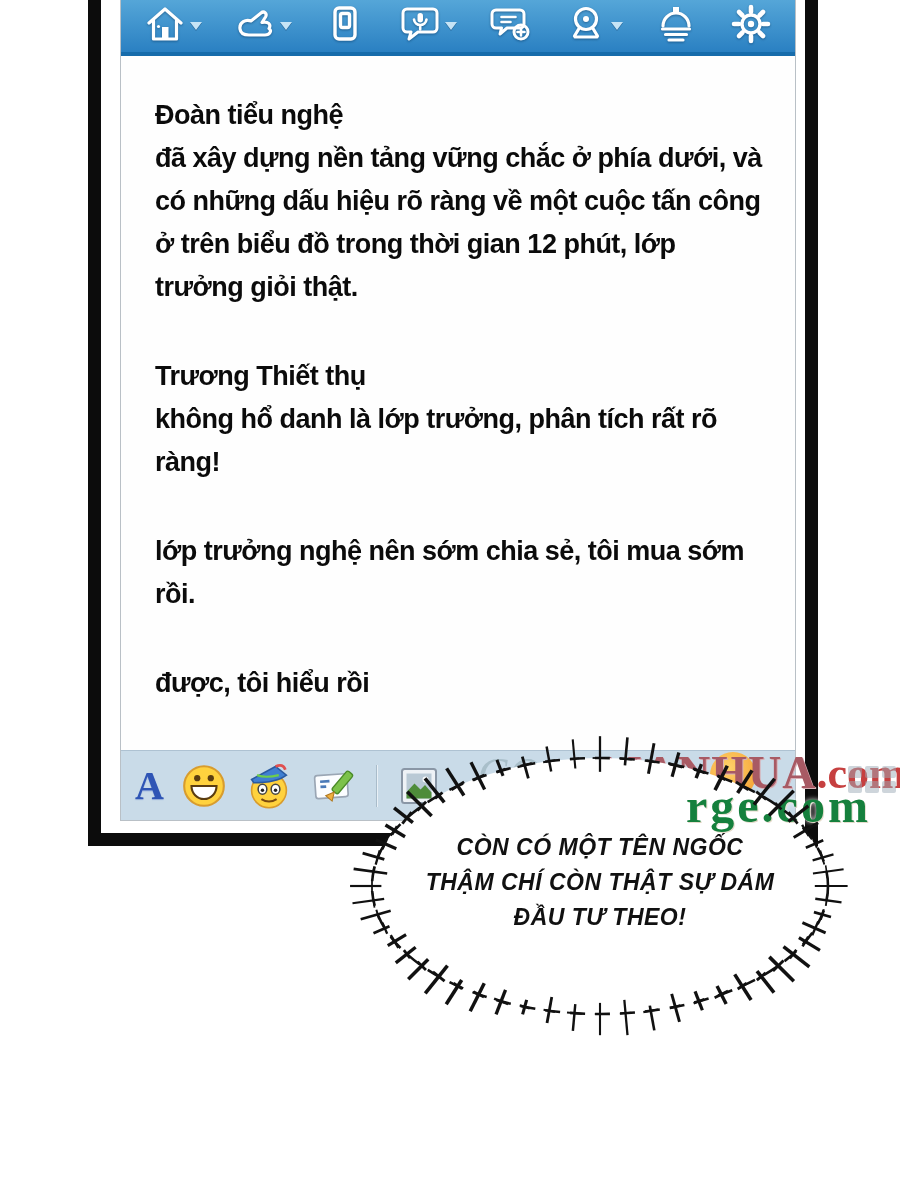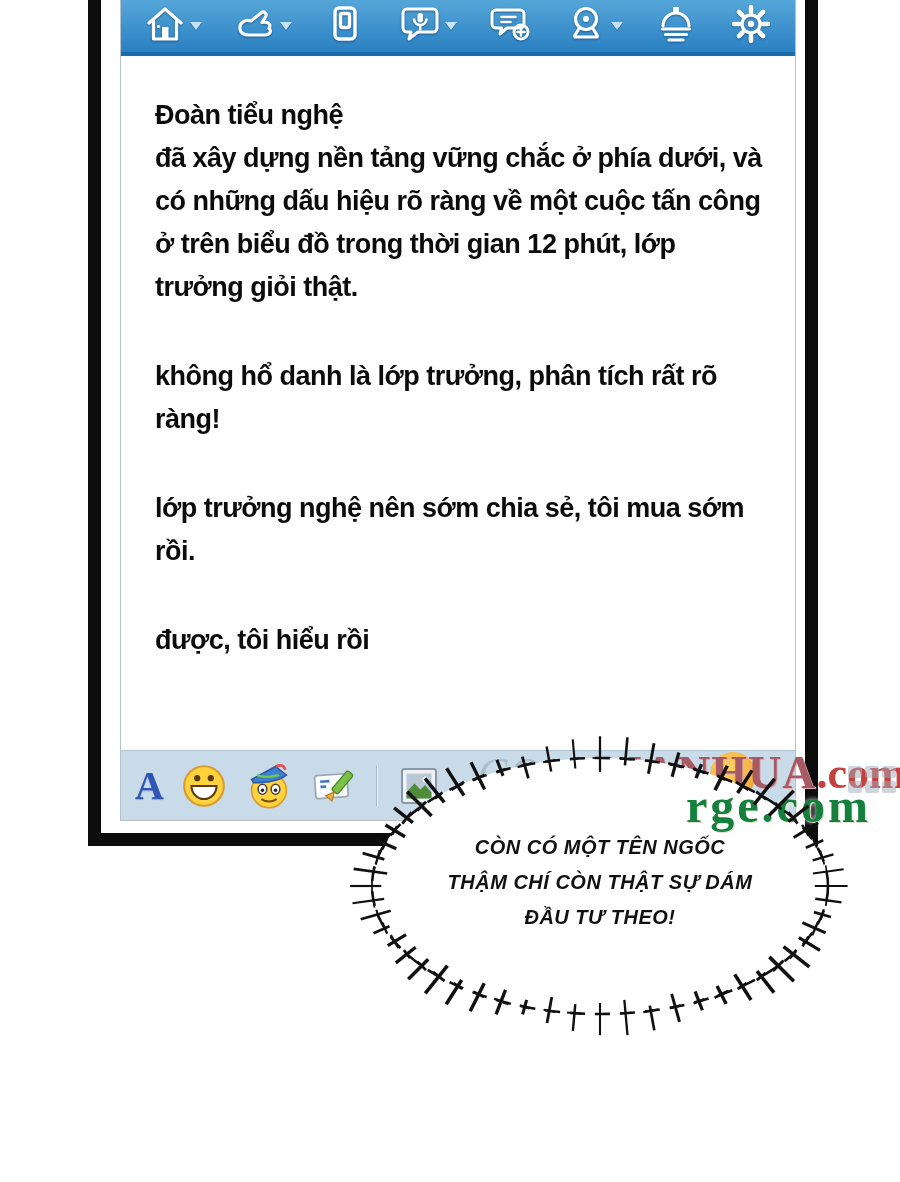--- a/index.html
+++ b/index.html
@@ -59,21 +59,21 @@
             font-family:"Liberation Serif", serif; font-weight:bold; font-size:48px;
             color:#15803d; letter-spacing:3px; text-shadow:0 0 5px #ffffff, 1px 1px 0 #d8cbb4; }
 
   
   .bubble-fill, .bubble-spikes { position:absolute; left:352px; top:740px;
             width:496px; height:292px; overflow:visible; }
   .bubble-fill { z-index:6; }
   .bubble-spikes { z-index:8; }
   .bubble-text { position:absolute; left:352px; top:740px; width:496px; z-index:9;
                  padding-top:90px; text-align:center;
-                 font-weight:bold; font-style:italic; font-size:20px; line-height:35px;
+                 font-weight:bold; font-style:italic; font-size:23px; line-height:35px;
                  letter-spacing:0.5px; color:#111; }
 </style>
 </head>
 <body>
 
 <div class="panel">
   <div class="chat-window">
 
     <div class="toolbar-top">
       <div class="tool-btn">
@@ -139,20 +139,21 @@
         </svg>
       </div>
     </div>
 
     <div class="chat-log">
       <div class="msg">
         <div class="sender">Đoàn tiểu nghệ</div>
         <div class="body">đã xây dựng nền tảng vững chắc ở phía dưới, và có những dấu hiệu rõ ràng về một cuộc tấn công ở trên biểu đồ trong thời gian 12 phút, lớp trưởng giỏi thật.</div>
       </div>
       <div class="msg">
+        <div class="sender">Trương Thiết thụ</div>
         <div class="body">không hổ danh là lớp trưởng, phân tích rất rõ ràng!</div>
       </div>
       <div class="msg">
         <div class="body">lớp trưởng nghệ nên sớm chia sẻ, tôi mua sớm rồi.</div>
       </div>
       <div class="msg">
         <div class="body">được, tôi hiểu rồi</div>
       </div>
     </div>
 

